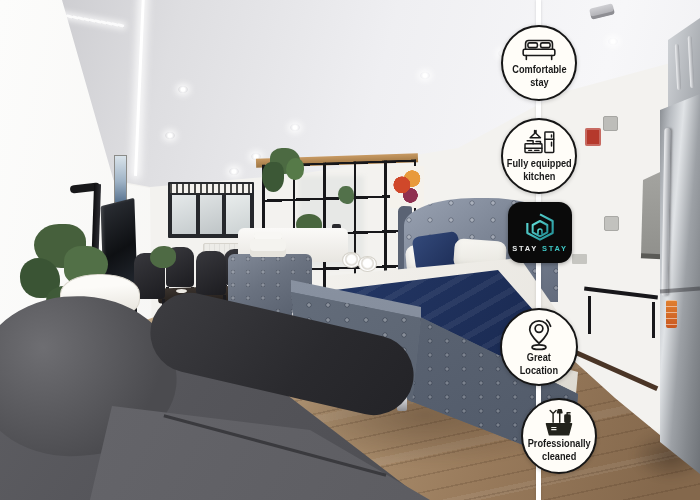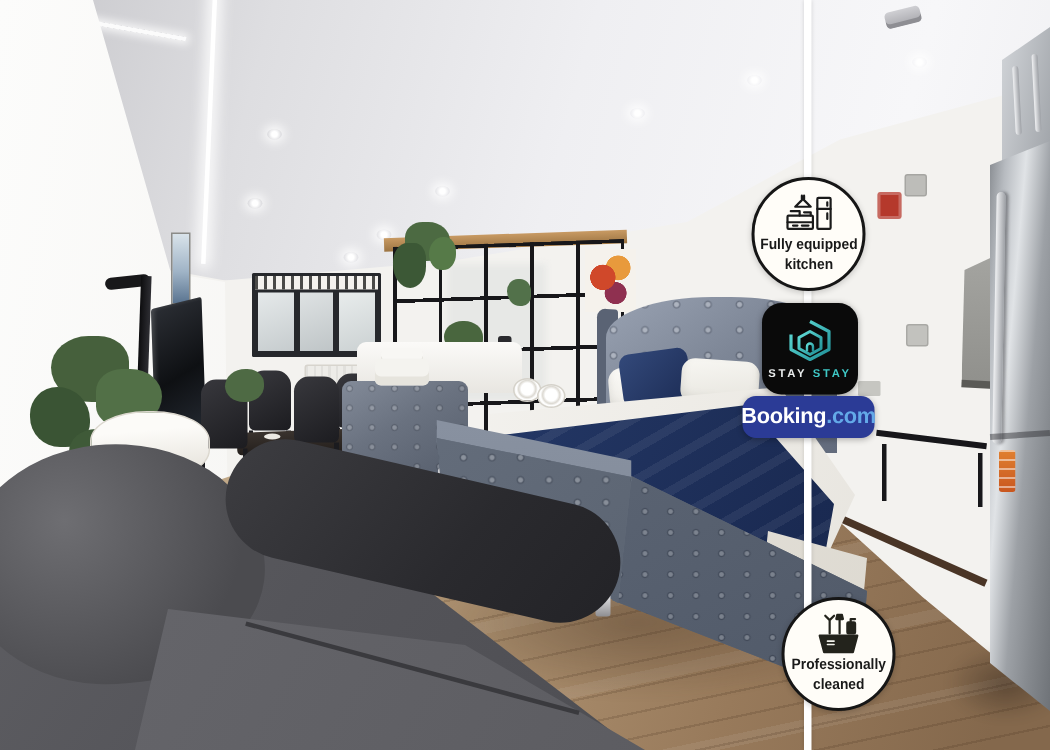--- a/index.html
+++ b/index.html
@@ -261,20 +261,33 @@
          clip-path:polygon(112px 406px,310px 430px,430px 500px,90px 500px);
          background:linear-gradient(120deg,#6b6b70,#57575c);"></div>
     <div class="abs" style="left:160px;top:444px;width:230px;height:2.5px;background:#3a3a3e;transform:rotate(15deg);"></div>
 
   </div>
 
   <div class="abs" style="inset:0;">
 
     <div class="connector"></div>
 
+    <div class="circle-badge" style="left:501px;top:25px;width:76px;height:76px;">
+      <svg class="badge-icon" width="38" height="26" viewBox="0 0 48 32" fill="none" stroke="#1a1a1a" stroke-width="2" stroke-linecap="round" stroke-linejoin="round">
+        <path d="M7 15 V8 q0-4 4-4 h26 q4 0 4 4 v7"></path>
+        <rect x="10" y="7" width="12" height="6" rx="2"></rect>
+        <rect x="26" y="7" width="12" height="6" rx="2"></rect>
+        <rect x="4" y="15" width="40" height="8" rx="2"></rect>
+        <path d="M8 23 v5 M40 23 v5"></path>
+      </svg>
+      <div>
+        <div class="badge-line">Comfortable</div>
+        <div class="badge-line">stay</div>
+      </div>
+    </div>
 
     <div class="circle-badge" style="left:501px;top:118px;width:76px;height:76px;">
       <svg class="badge-icon" width="36" height="28" viewBox="0 0 48 38" fill="none" stroke="#1a1a1a" stroke-width="2" stroke-linecap="round" stroke-linejoin="round">
         <path d="M18 2 v4 l-6 6 h14 l-6-6 V2"></path>
         <rect x="32" y="4" width="12" height="28" rx="1"></rect>
         <path d="M32 14 h12 M41 8 v3 M41 18 v5"></path>
         <rect x="5" y="20" width="23" height="12" rx="1"></rect>
         <path d="M5 26 h23 M10 29 h4 M18 29 h6"></path>
         <path d="M8 16 h8 v4 M20 17 h6 v3"></path>
       </svg>
@@ -294,25 +307,33 @@
         </defs>
         <path d="M24 3 L43 13 V31 L24 41 L5 31 V16" stroke="url(#tg)" stroke-width="3.2" fill="none"></path>
         <path d="M24 13 L35 19 V30 L24 36 L13 30 V19 Z" stroke="url(#tg)" stroke-width="3" fill="none"></path>
         <path d="M21 33 v-5 a3 3 0 0 1 6 0 v5" stroke="url(#tg)" stroke-width="2.4" fill="none"></path>
       </svg>
       <div class="words">
         <span class="w1">STAY</span><span> </span><span class="w2">STAY</span>
       </div>
     </div>
 
-    <div class="booking">
-      <span class="b1">Booking</span>
-        <span class="b2">.com</span>
-    </div>
-
+
+    <div class="circle-badge" style="left:500px;top:308px;width:78px;height:78px;">
+      <svg class="badge-icon" width="32" height="34" viewBox="0 0 40 44" fill="none" stroke="#1a1a1a" stroke-width="2.2" stroke-linecap="round" stroke-linejoin="round">
+        <path d="M20 5 c-7 0 -12 5 -12 11 c0 8 12 18 12 18 s12 -10 12 -18 c0 -6 -5 -11 -12 -11 z"></path>
+        <circle cx="20" cy="15" r="5"></circle>
+        <path d="M30 4 a14 14 0 0 1 5 8"></path>
+        <ellipse cx="20" cy="39" rx="9" ry="3"></ellipse>
+      </svg>
+      <div>
+        <div class="badge-line">Great</div>
+        <div class="badge-line">Location</div>
+      </div>
+    </div>
 
     <div class="circle-badge" style="left:501px;top:398px;width:76px;height:76px;margin-left:20px;">
       <svg class="badge-icon" width="36" height="28" viewBox="0 0 48 38" fill="none" stroke="#23231c" stroke-width="2" stroke-linecap="round" stroke-linejoin="round">
         <path d="M16 6 v12 M16 6 l-4 -4 m4 4 l4 -4"></path>
         <path d="M25 4 v14"></path>
         <path d="M22 5 h6 l-1 -4 h-4 z" fill="#23231c"></path>
         <rect x="32" y="8" width="7" height="10" rx="1" fill="#23231c"></rect>
         <path d="M35 8 v-3 h4"></path>
         <path d="M7 20 h34 l-4 15 h-26 z" fill="#23231c"></path>
         <path d="M14 25 h6 M14 28 h6" stroke="#f3f3ec" stroke-width="1.4"></path>

